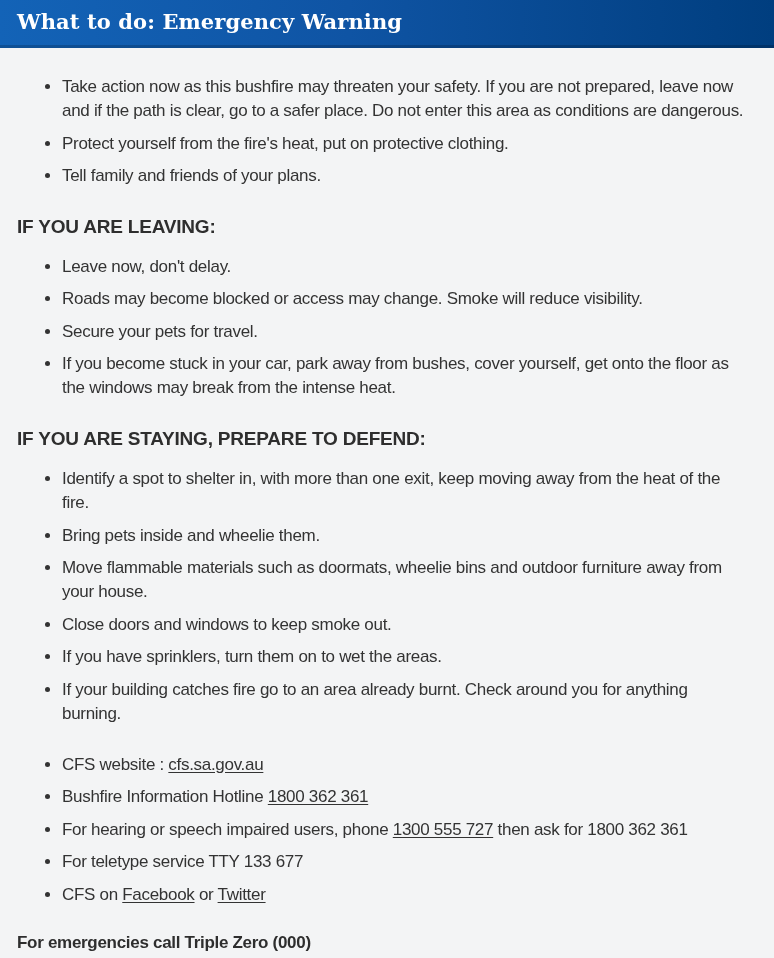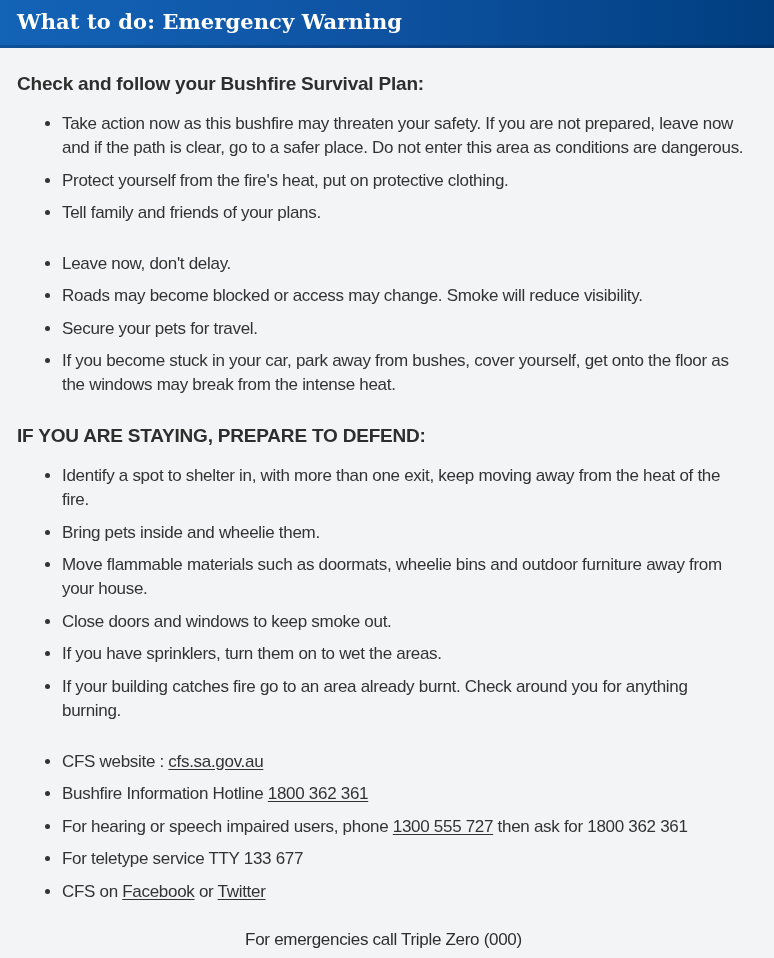--- a/index.html
+++ b/index.html
@@ -58,44 +58,43 @@
   a {
     color: inherit;
     text-decoration: underline;
     text-underline-offset: 2px;
     cursor: pointer;
   }
   .b {
     font-weight: 400;
   }
   .footer {
-    font-weight: 400;
+    font-weight: 700;
     color: #2e2e2e;
     margin-top: -2px;
-    text-align: center;
   }
 </style>
 </head>
 <body>
 
 <div class="page">
   <header class="header">
     <h1>What to do: Emergency Warning</h1>
   </header>
   <main class="content">
     <div id="sections">
         <section>
-          <h2>Check and follow your Bushfire Survival Plan:</h2>
           <ul>
             <li><span>Take action now as this bushfire may threaten your safety. If you are not prepared, leave now and if the path is clear, go to a safer place. Do not enter this area as conditions are dangerous.</span></li>
             <li><span>Protect yourself from the fire's heat, put on protective clothing.</span></li>
             <li><span>Tell family and friends of your plans.</span></li>
           </ul>
         </section>
         <section>
+          <h2>IF YOU ARE LEAVING:</h2>
           <ul>
             <li><span>Leave now, don't delay.</span></li>
             <li><span>Roads may become blocked or access may change. Smoke will reduce visibility.</span></li>
             <li><span>Secure your pets for travel.</span></li>
             <li><span>If you become stuck in your car, park away from bushes, cover yourself, get onto the floor as the windows may break from the intense heat.</span></li>
           </ul>
         </section>
         <section>
           <h2>IF YOU ARE STAYING, PREPARE TO DEFEND:</h2>
           <ul>

